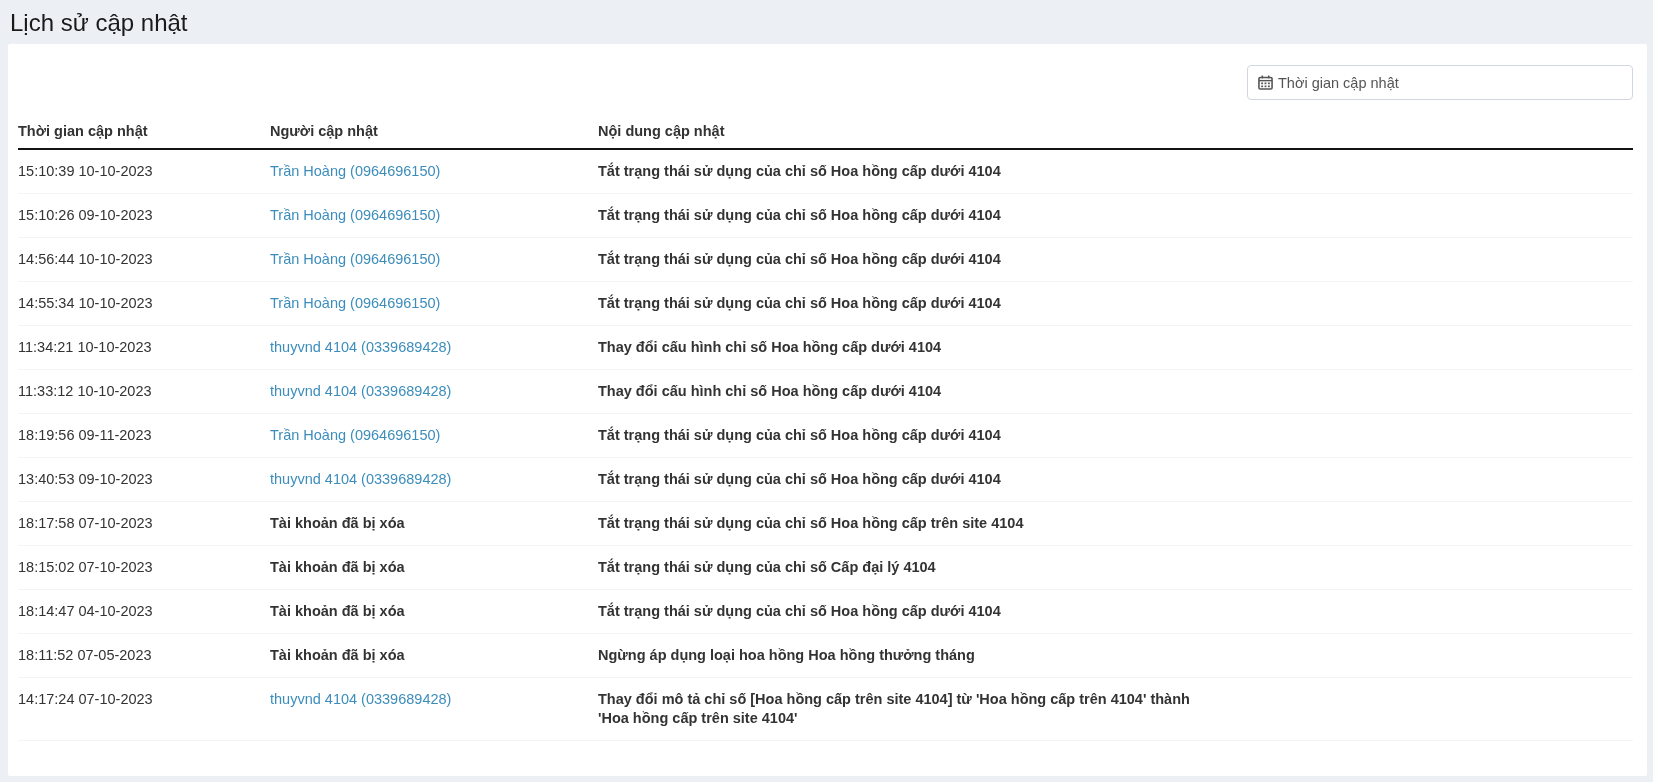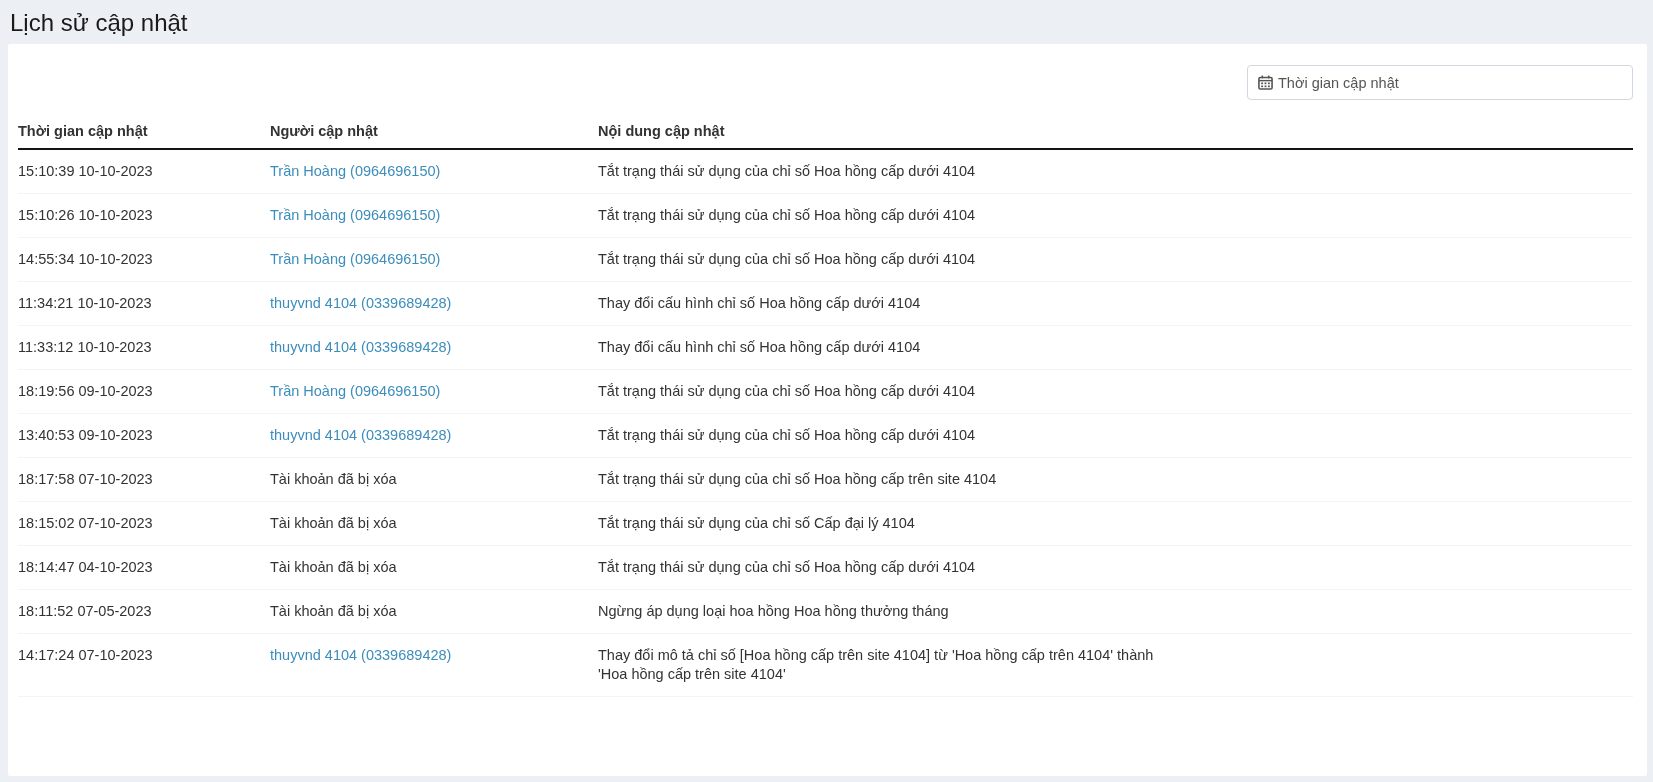--- a/index.html
+++ b/index.html
@@ -74,27 +74,27 @@
   }
   .history-table td {
     font-size: 14.5px;
     color: #333;
     padding: 12px 10px 12px 0;
     border-bottom: 1px solid #f4f4f4;
     vertical-align: top;
     line-height: 19px;
     margin-left: 8px;
   }
-  .cell-content { white-space: pre-line; }
+  .cell-content { white-space: pre-line; font-weight: bold; }
   a.user-link {
     color: #3c8dbc;
     text-decoration: none;
     cursor: pointer;
   }
-  .deleted-account { color: #333; }
+  .deleted-account { color: #333; font-weight: bold; }
 </style>
 </head>
 <body>
 
 <div class="content-header">
   <h1 class="page-title">Lịch sử cập nhật</h1>
 </div>
 
 <div class="card">
 
@@ -131,41 +131,46 @@
         <th>Nội dung cập nhật</th>
       </tr>
     </thead>
     <tbody>
         <tr>
       <td>15:10:39 10-10-2023</td>
       <td><a href="#" class="user-link">Trần Hoàng (0964696150)</a></td>
       <td class="cell-content">Tắt trạng thái sử dụng của chỉ số Hoa hồng cấp dưới 4104</td>
     </tr>
         <tr>
-      <td>15:10:26 10-10-2023</td>
+      <td>15:10:26 09-10-2023</td>
+      <td><a href="#" class="user-link">Trần Hoàng (0964696150)</a></td>
+      <td class="cell-content">Tắt trạng thái sử dụng của chỉ số Hoa hồng cấp dưới 4104</td>
+    </tr>
+        <tr>
+      <td>14:56:44 10-10-2023</td>
       <td><a href="#" class="user-link">Trần Hoàng (0964696150)</a></td>
       <td class="cell-content">Tắt trạng thái sử dụng của chỉ số Hoa hồng cấp dưới 4104</td>
     </tr>
         <tr>
       <td>14:55:34 10-10-2023</td>
       <td><a href="#" class="user-link">Trần Hoàng (0964696150)</a></td>
       <td class="cell-content">Tắt trạng thái sử dụng của chỉ số Hoa hồng cấp dưới 4104</td>
     </tr>
         <tr>
       <td>11:34:21 10-10-2023</td>
       <td><a href="#" class="user-link">thuyvnd 4104 (0339689428)</a></td>
       <td class="cell-content">Thay đổi cấu hình chỉ số Hoa hồng cấp dưới 4104</td>
     </tr>
         <tr>
       <td>11:33:12 10-10-2023</td>
       <td><a href="#" class="user-link">thuyvnd 4104 (0339689428)</a></td>
       <td class="cell-content">Thay đổi cấu hình chỉ số Hoa hồng cấp dưới 4104</td>
     </tr>
         <tr>
-      <td>18:19:56 09-10-2023</td>
+      <td>18:19:56 09-11-2023</td>
       <td><a href="#" class="user-link">Trần Hoàng (0964696150)</a></td>
       <td class="cell-content">Tắt trạng thái sử dụng của chỉ số Hoa hồng cấp dưới 4104</td>
     </tr>
         <tr>
       <td>13:40:53 09-10-2023</td>
       <td><a href="#" class="user-link">thuyvnd 4104 (0339689428)</a></td>
       <td class="cell-content">Tắt trạng thái sử dụng của chỉ số Hoa hồng cấp dưới 4104</td>
     </tr>
         <tr>
       <td>18:17:58 07-10-2023</td>

